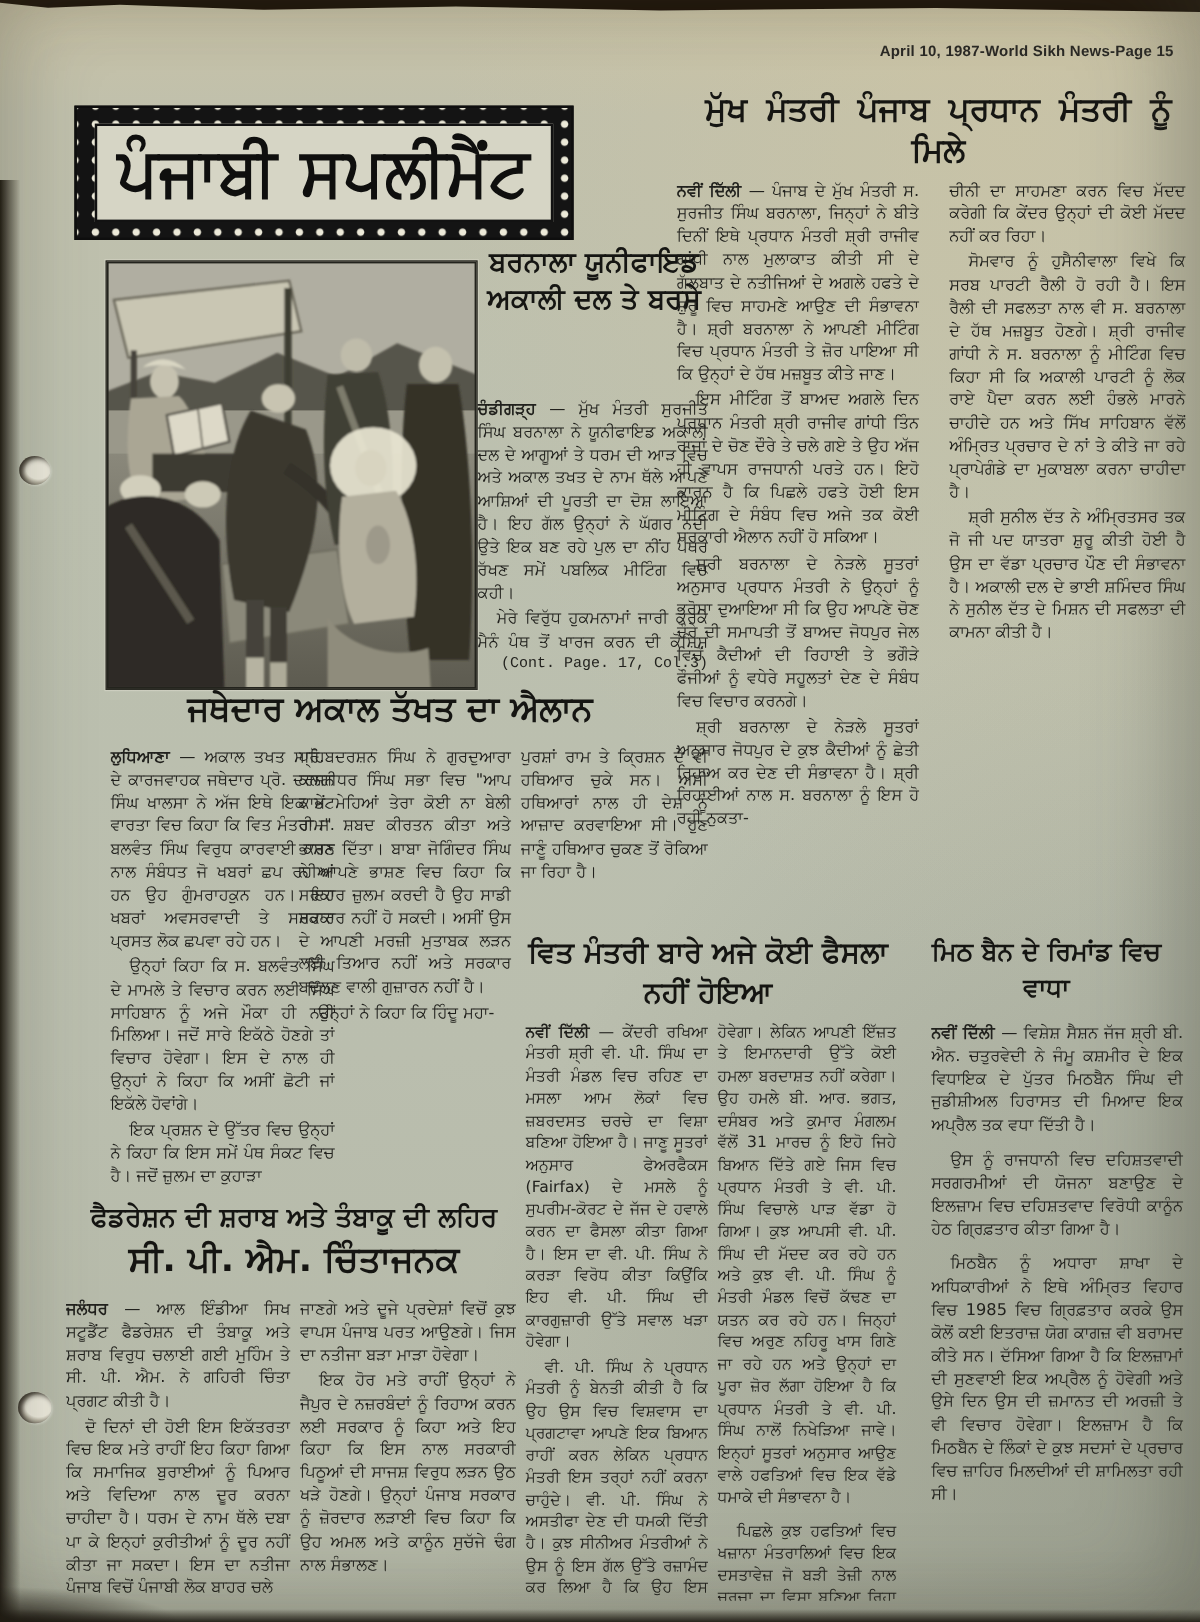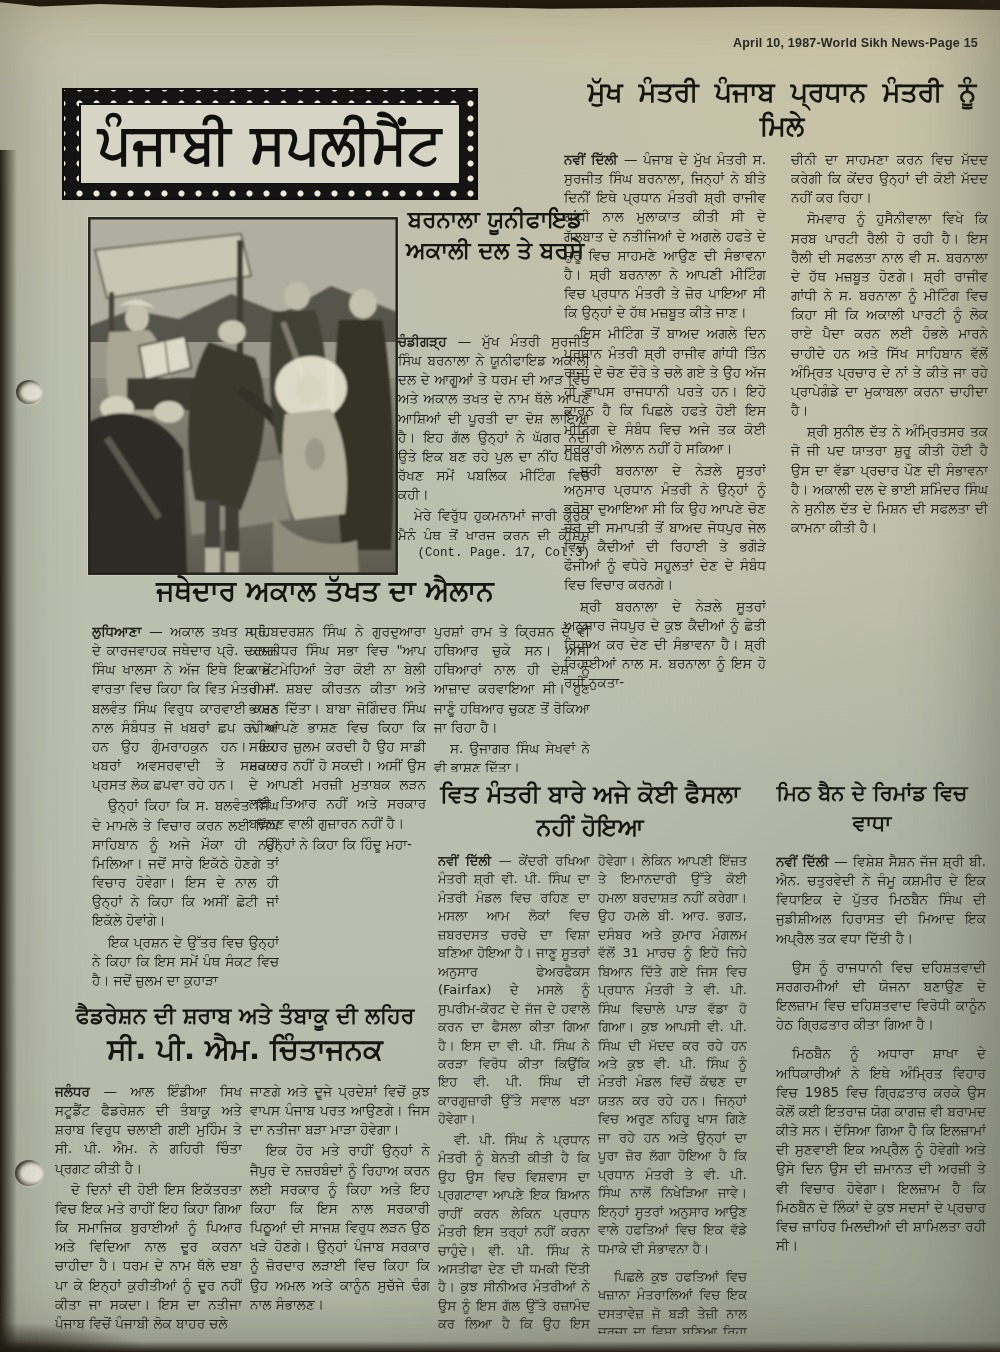--- a/index.html
+++ b/index.html
@@ -199,21 +199,20 @@
       <p class="para"><b>ਲੁਧਿਆਣਾ </b>— ਅਕਾਲ ਤਖਤ ਸਾਹਿਬ ਦੇ ਕਾਰਜਵਾਹਕ ਜਥੇਦਾਰ ਪ੍ਰੋ. ਦਰਸ਼ਨ ਸਿੰਘ ਖਾਲਸਾ ਨੇ ਅੱਜ ਇਥੇ ਇਕ ਭੇਂਟ ਵਾਰਤਾ ਵਿਚ ਕਿਹਾ ਕਿ ਵਿਤ ਮੰਤਰੀ ਸ. ਬਲਵੰਤ ਸਿੰਘ ਵਿਰੁਧ ਕਾਰਵਾਈ ਕਰਨ ਨਾਲ ਸੰਬੰਧਤ ਜੋ ਖਬਰਾਂ ਛਪ ਰਹੀਆਂ ਹਨ ਉਹ ਗੁੰਮਰਾਹਕੁਨ ਹਨ। ਇਹ ਖਬਰਾਂ ਅਵਸਰਵਾਦੀ ਤੇ ਸਰਕਾਰ ਪ੍ਰਸਤ ਲੋਕ ਛਪਵਾ ਰਹੇ ਹਨ।</p>
       <p class="para">ਉਨ੍ਹਾਂ ਕਿਹਾ ਕਿ ਸ. ਬਲਵੰਤ ਸਿੰਘ ਦੇ ਮਾਮਲੇ ਤੇ ਵਿਚਾਰ ਕਰਨ ਲਈ ਸਿੰਘ ਸਾਹਿਬਾਨ ਨੂੰ ਅਜੇ ਮੌਕਾ ਹੀ ਨਹੀਂ ਮਿਲਿਆ। ਜਦੋਂ ਸਾਰੇ ਇਕੱਠੇ ਹੋਣਗੇ ਤਾਂ ਵਿਚਾਰ ਹੋਵੇਗਾ। ਇਸ ਦੇ ਨਾਲ ਹੀ ਉਨ੍ਹਾਂ ਨੇ ਕਿਹਾ ਕਿ ਅਸੀਂ ਛੋਟੀ ਜਾਂ ਇਕੱਲੇ ਹੋਵਾਂਗੇ।</p>
       <p class="para">ਇਕ ਪ੍ਰਸ਼ਨ ਦੇ ਉੱਤਰ ਵਿਚ ਉਨ੍ਹਾਂ ਨੇ ਕਿਹਾ ਕਿ ਇਸ ਸਮੇਂ ਪੰਥ ਸੰਕਟ ਵਿਚ ਹੈ। ਜਦੋਂ ਜ਼ੁਲਮ ਦਾ ਕੁਹਾੜਾ</p>
     </div>
   <div class="col c-jat2">
       <p class="para">ਪ੍ਰੋ. ਦਰਸ਼ਨ ਸਿੰਘ ਨੇ ਗੁਰਦੁਆਰਾ ਕਲਗੀਧਰ ਸਿੰਘ ਸਭਾ ਵਿਚ "ਆਪ ਕਾਮ ਮੇਹਿਆਂ ਤੇਰਾ ਕੋਈ ਨਾ ਬੇਲੀ ਰਾਮ" ਸ਼ਬਦ ਕੀਰਤਨ ਕੀਤਾ ਅਤੇ ਭਾਸ਼ਣ ਦਿੱਤਾ। ਬਾਬਾ ਜੋਗਿੰਦਰ ਸਿੰਘ ਨੇ ਆਪਣੇ ਭਾਸ਼ਣ ਵਿਚ ਕਿਹਾ ਕਿ ਸਰਕਾਰ ਜ਼ੁਲਮ ਕਰਦੀ ਹੈ ਉਹ ਸਾਡੀ ਸਰਕਾਰ ਨਹੀਂ ਹੋ ਸਕਦੀ। ਅਸੀਂ ਉਸ ਦੇ ਆਪਣੀ ਮਰਜ਼ੀ ਮੁਤਾਬਕ ਲੜਨ ਲਈ ਤਿਆਰ ਨਹੀਂ ਅਤੇ ਸਰਕਾਰ ਬਦਲਣ ਵਾਲੀ ਗੁਜ਼ਾਰਨ ਨਹੀਂ ਹੈ।</p>
       <p class="para">ਉਨ੍ਹਾਂ ਨੇ ਕਿਹਾ ਕਿ ਹਿੰਦੂ ਮਹਾ-</p>
     </div>
   <div class="col c-jat3">
       <p class="para">ਪੁਰਸ਼ਾਂ ਰਾਮ ਤੇ ਕ੍ਰਿਸ਼ਨ ਦੇ ਵੀ ਹਥਿਆਰ ਚੁਕੇ ਸਨ। ਅਸੀਂ ਹਥਿਆਰਾਂ ਨਾਲ ਹੀ ਦੇਸ਼ ਨੂੰ ਆਜ਼ਾਦ ਕਰਵਾਇਆ ਸੀ। ਹੁਣ ਜਾਣੂੰ ਹਥਿਆਰ ਚੁਕਣ ਤੋਂ ਰੋਕਿਆ ਜਾ ਰਿਹਾ ਹੈ।</p>
-      <p class="para">ਸ. ਉਜਾਗਰ ਸਿੰਘ ਸੇਖਵਾਂ ਨੇ ਵੀ ਭਾਸ਼ਣ ਦਿੱਤਾ।</p>
     </div>
 
   <div class="headline hl-fin">ਵਿਤ ਮੰਤਰੀ ਬਾਰੇ ਅਜੇ ਕੋਈ ਫੈਸਲਾ ਨਹੀਂ ਹੋਇਆ</div>
   <div class="col c-fin1">
       <p class="para"><b>ਨਵੀਂ ਦਿੱਲੀ </b>— ਕੇਂਦਰੀ ਰਖਿਆ ਮੰਤਰੀ ਸ਼੍ਰੀ ਵੀ. ਪੀ. ਸਿੰਘ ਦਾ ਮੰਤਰੀ ਮੰਡਲ ਵਿਚ ਰਹਿਣ ਦਾ ਮਸਲਾ ਆਮ ਲੋਕਾਂ ਵਿਚ ਜ਼ਬਰਦਸਤ ਚਰਚੇ ਦਾ ਵਿਸ਼ਾ ਬਣਿਆ ਹੋਇਆ ਹੈ। ਜਾਣੂ ਸੂਤਰਾਂ ਅਨੁਸਾਰ ਫੇਅਰਫੈਕਸ (Fairfax) ਦੇ ਮਸਲੇ ਨੂੰ ਸੁਪਰੀਮ-ਕੋਰਟ ਦੇ ਜੱਜ ਦੇ ਹਵਾਲੇ ਕਰਨ ਦਾ ਫੈਸਲਾ ਕੀਤਾ ਗਿਆ ਹੈ। ਇਸ ਦਾ ਵੀ. ਪੀ. ਸਿੰਘ ਨੇ ਕਰੜਾ ਵਿਰੋਧ ਕੀਤਾ ਕਿਉਂਕਿ ਇਹ ਵੀ. ਪੀ. ਸਿੰਘ ਦੀ ਕਾਰਗੁਜ਼ਾਰੀ ਉੱਤੇ ਸਵਾਲ ਖੜਾ ਹੋਵੇਗਾ।</p>
       <p class="para">ਵੀ. ਪੀ. ਸਿੰਘ ਨੇ ਪ੍ਰਧਾਨ ਮੰਤਰੀ ਨੂੰ ਬੇਨਤੀ ਕੀਤੀ ਹੈ ਕਿ ਉਹ ਉਸ ਵਿਚ ਵਿਸ਼ਵਾਸ ਦਾ ਪ੍ਰਗਟਾਵਾ ਆਪਣੇ ਇਕ ਬਿਆਨ ਰਾਹੀਂ ਕਰਨ ਲੇਕਿਨ ਪ੍ਰਧਾਨ ਮੰਤਰੀ ਇਸ ਤਰ੍ਹਾਂ ਨਹੀਂ ਕਰਨਾ ਚਾਹੁੰਦੇ। ਵੀ. ਪੀ. ਸਿੰਘ ਨੇ ਅਸਤੀਫਾ ਦੇਣ ਦੀ ਧਮਕੀ ਦਿੱਤੀ ਹੈ। ਕੁਝ ਸੀਨੀਅਰ ਮੰਤਰੀਆਂ ਨੇ ਉਸ ਨੂੰ ਇਸ ਗੱਲ ਉੱਤੇ ਰਜ਼ਾਮੰਦ ਕਰ ਲਿਆ ਹੈ ਕਿ ਉਹ ਇਸ ਸਮੱਸਿਆ ਨੂੰ ਹੋਰ ਗਹਿਰਾ ਨਾ ਕਰੇ ਲੇਕਿਨ ਉਸ ਨੇ ਇਹ ਗੱਲ ਸਾਫ ਕਰ ਦਿੱਤੀ ਹੈ ਕਿ ਉਹ ਸਰਕਾਰ ਦੇ ਫੈਸਲੇ ਨਾਲ ਸਹਿਮਤ</p>
     </div>
   <div class="col c-fin2 gap-paras">
       <p class="para">ਹੋਵੇਗਾ। ਲੇਕਿਨ ਆਪਣੀ ਇੱਜ਼ਤ ਤੇ ਇਮਾਨਦਾਰੀ ਉੱਤੇ ਕੋਈ ਹਮਲਾ ਬਰਦਾਸ਼ਤ ਨਹੀਂ ਕਰੇਗਾ। ਉਹ ਹਮਲੇ ਬੀ. ਆਰ. ਭਗਤ, ਦਸੰਬਰ ਅਤੇ ਕੁਮਾਰ ਮੰਗਲਮ ਵੱਲੋਂ 31 ਮਾਰਚ ਨੂੰ ਇਹੋ ਜਿਹੇ ਬਿਆਨ ਦਿੱਤੇ ਗਏ ਜਿਸ ਵਿਚ ਪ੍ਰਧਾਨ ਮੰਤਰੀ ਤੇ ਵੀ. ਪੀ. ਸਿੰਘ ਵਿਚਾਲੇ ਪਾੜ ਵੱਡਾ ਹੋ ਗਿਆ। ਕੁਝ ਆਪਸੀ ਵੀ. ਪੀ. ਸਿੰਘ ਦੀ ਮੱਦਦ ਕਰ ਰਹੇ ਹਨ ਅਤੇ ਕੁਝ ਵੀ. ਪੀ. ਸਿੰਘ ਨੂੰ ਮੰਤਰੀ ਮੰਡਲ ਵਿਚੋਂ ਕੱਢਣ ਦਾ ਯਤਨ ਕਰ ਰਹੇ ਹਨ। ਜਿਨ੍ਹਾਂ ਵਿਚ ਅਰੁਣ ਨਹਿਰੂ ਖਾਸ ਗਿਣੇ ਜਾ ਰਹੇ ਹਨ ਅਤੇ ਉਨ੍ਹਾਂ ਦਾ ਪੂਰਾ ਜ਼ੋਰ ਲੱਗਾ ਹੋਇਆ ਹੈ ਕਿ ਪ੍ਰਧਾਨ ਮੰਤਰੀ ਤੇ ਵੀ. ਪੀ. ਸਿੰਘ ਨਾਲੋਂ ਨਿਖੇੜਿਆ ਜਾਵੇ। ਇਨ੍ਹਾਂ ਸੂਤਰਾਂ ਅਨੁਸਾਰ ਆਉਣ ਵਾਲੇ ਹਫਤਿਆਂ ਵਿਚ ਇਕ ਵੱਡੇ ਧਮਾਕੇ ਦੀ ਸੰਭਾਵਨਾ ਹੈ।</p>
       <p class="para">ਪਿਛਲੇ ਕੁਝ ਹਫਤਿਆਂ ਵਿਚ ਖਜ਼ਾਨਾ ਮੰਤਰਾਲਿਆਂ ਵਿਚ ਇਕ ਦਸਤਾਵੇਜ਼ ਜੋ ਬੜੀ ਤੇਜ਼ੀ ਨਾਲ ਚਰਚਾ ਦਾ ਵਿਸ਼ਾ ਬਣਿਆ ਰਿਹਾ ਹੈ ਕਿ ਉਸ ਨੂੰ ਜਾਂ ਤਾਂ ਨਸ਼ਟ ਕਰ ਦਿੱਤਾ ਗਿਆ ਹੈ ਜਾਂ ਕਿਸੇ ਹੋਰ ਦੇ ਹੱਥ ਲੱਗਾ ਗਈ ਹੈ।</p>

